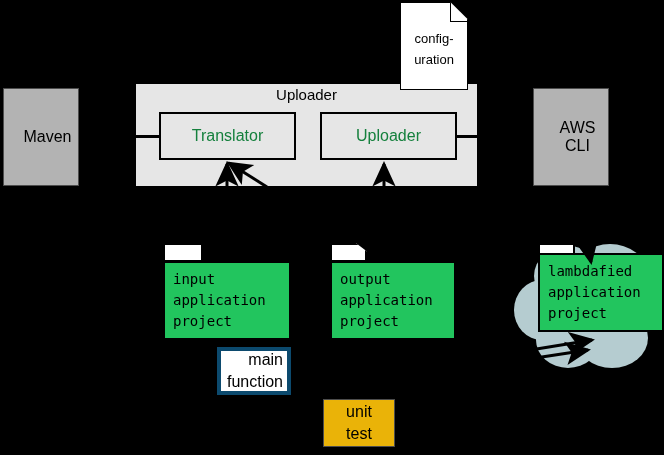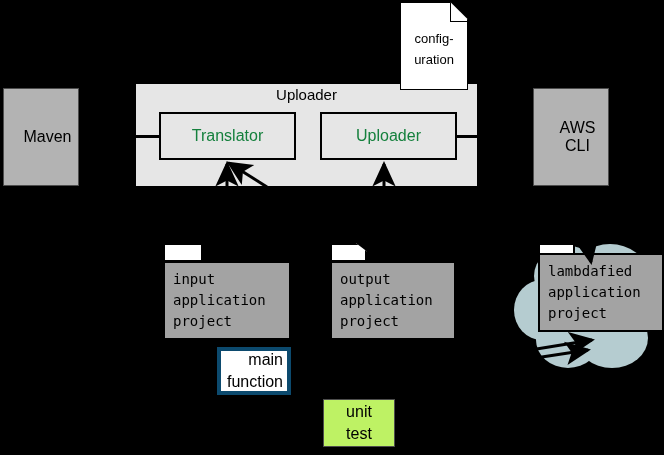--- a/index.html
+++ b/index.html
@@ -113,21 +113,21 @@
 
   
   .pkg-tab {
     position: absolute;
     background: #ffffff;
     border: 2px solid #000000;
     box-sizing: border-box;
   }
   .pkg-body {
     position: absolute;
-    background: #a3a3a3;
+    background: #22c55e;
     border: 2px solid #000000;
     box-sizing: border-box;
     padding: 6px 8px 4px 8px;
     font-family: "DejaVu Sans Mono", "Liberation Mono", monospace;
     font-size: 14px;
     line-height: 21px;
     color: #000;
     white-space: pre-line;
     text-align: left;
   }
@@ -159,21 +159,21 @@
     color: #000;
   }
   #main-function-box {
     left: 217px; top: 347px; width: 74px; height: 48px;
     text-align: right;
     padding-right: 4px;
     align-items: flex-end;
   }
   #unit-test-box {
     left: 323px; top: 399px; width: 72px; height: 48px;
-    background: #bef264;
+    background: #eab308;
     border: 1px solid #4d4d4d;
     text-align: center;
     align-items: center;
   }
   
   #arrows {
     position: absolute;
     left: 0; top: 0; width: 664px; height: 455px;
     pointer-events: none;
   }

